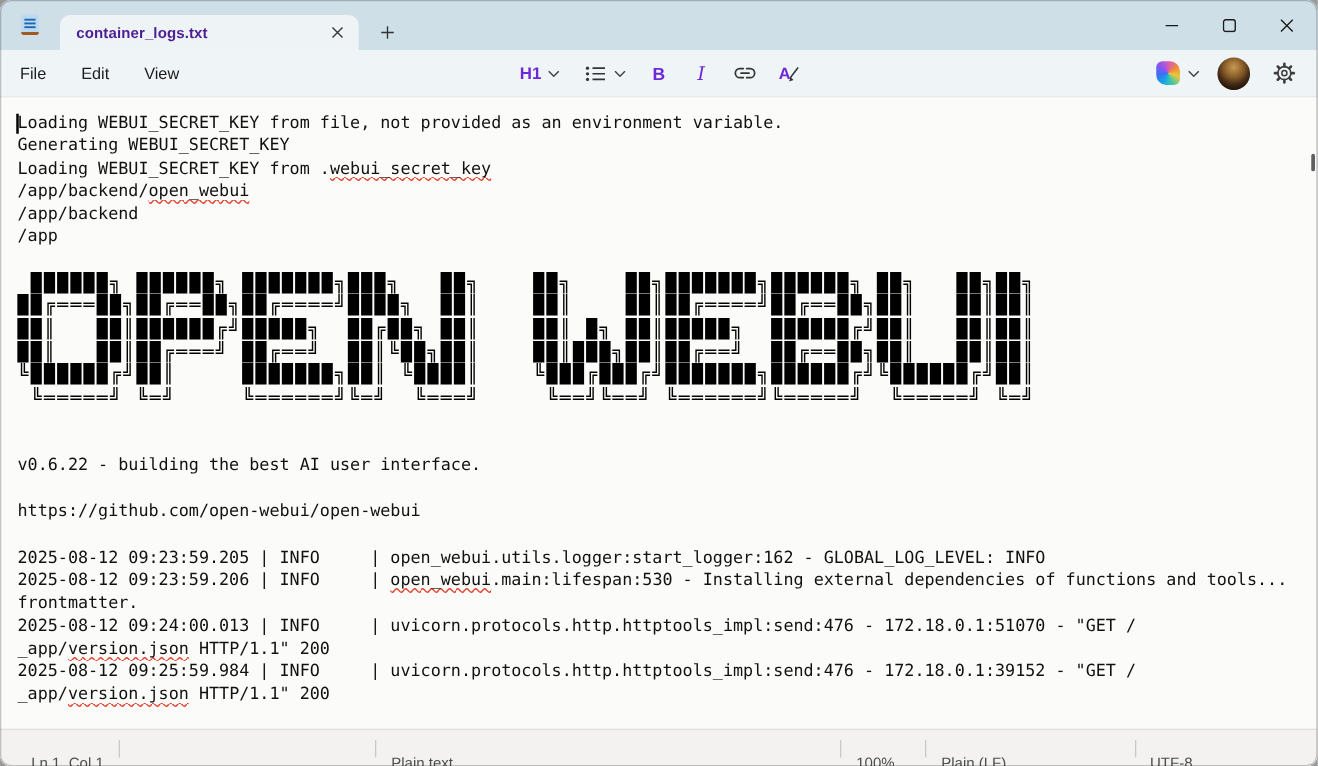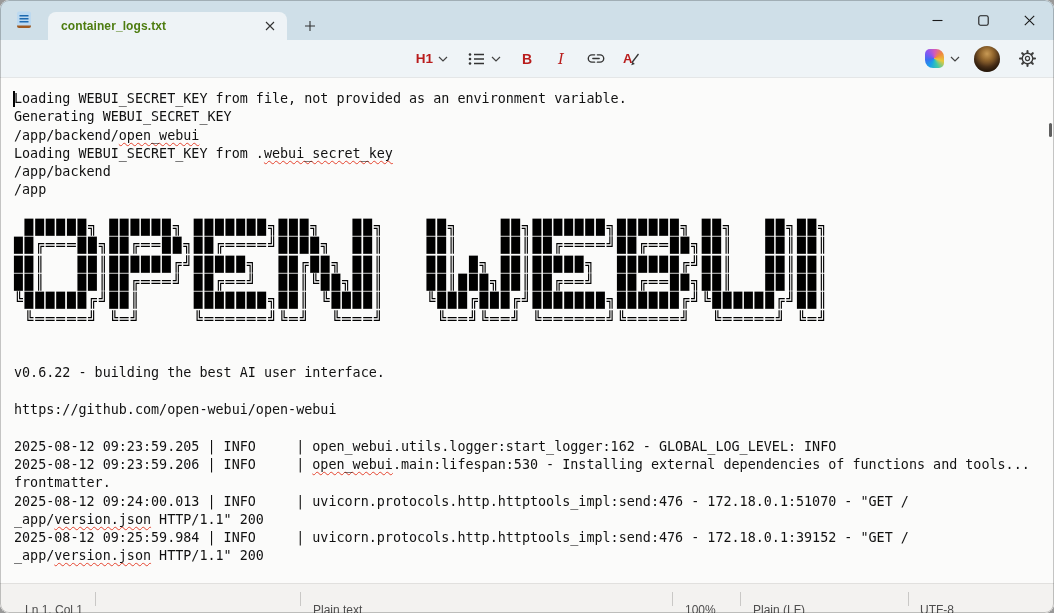--- a/index.html
+++ b/index.html
@@ -10,36 +10,36 @@
     display:flex;flex-direction:column;
   }
   .window::after{content:"";position:absolute;inset:0;border-radius:9px;
     box-shadow:inset 0 0 0 1px rgba(0,0,0,.22);pointer-events:none;z-index:50;}
 
   
   .titlebar{position:relative;height:40px;flex:0 0 40px;background:#cfdfe8;}
   .app-icon{position:absolute;left:14px;top:10px;width:20px;height:20px;}
   .tab{position:absolute;left:48px;top:12px;width:239px;height:28px;background:#eef3f6;
     border-radius:8px 8px 0 0;display:flex;align-items:center;cursor:default;}
-  .tab-label{margin-left:13px;font-size:12px;color:#4d7c0f;font-weight:700;
+  .tab-label{margin-left:13px;font-size:12px;color:#4c1d95;font-weight:700;
     font-family:"Liberation Sans",sans-serif;letter-spacing:.1px;flex:1;}
   .tab-close{width:18px;height:18px;margin-right:8px;border-radius:4px;display:flex;
     align-items:center;justify-content:center;}
   .new-tab{position:absolute;left:296px;top:12px;width:28px;height:28px;border-radius:5px;
     display:flex;align-items:center;justify-content:center;}
   .win-controls{position:absolute;right:2px;top:0;height:40px;display:flex;}
   .win-btn{width:46px;height:40px;display:flex;align-items:center;justify-content:center;}
 
   
   .menubar{position:relative;height:38px;flex:0 0 38px;background:#eff4f7;
     border-bottom:1px solid #e4e6e7;}
   .menus{position:absolute;left:14px;top:0;height:100%;display:flex;gap:24px;align-items:center;}
   .menu-item{font-size:13px;color:#1b1b1b;padding:4px 2px;border-radius:4px;}
   .fmt-tools{position:absolute;left:408px;top:0;height:100%;display:flex;gap:4px;align-items:center;}
-  .fmt-btn{height:30px;display:flex;align-items:center;justify-content:center;border-radius:5px;color:#b91c1c;}
+  .fmt-btn{height:30px;display:flex;align-items:center;justify-content:center;border-radius:5px;color:#6d28d9;}
   .w48{width:48px;}.w30{width:30px;}.w32{width:32px;}
   .h1-label{font-size:13.5px;font-weight:600;margin-right:5px;}
   .bold-label{font-size:14px;font-weight:700;}
   .italic-label{font-family:"DejaVu Serif",serif;font-style:italic;font-size:15px;}
   .right-tools{position:absolute;right:10px;top:0;height:100%;display:flex;gap:10px;align-items:center;}
   .copilot-btn{width:44px;height:30px;display:flex;align-items:center;justify-content:center;gap:6px;border-radius:5px;}
   .copilot-logo{width:19px;height:19px;border-radius:5px 8px 5px 8px;
     background:conic-gradient(from 210deg,#18a2e8,#3b6ff0,#8a55f2,#d85bb5,#f08a3c,#e8c83c,#3ec8a8,#18a2e8);}
   .avatar{width:26px;height:26px;border-radius:50%;
     background:radial-gradient(circle at 50% 30%,#c89a55 0%,#96692f 28%,#5a3a1d 58%,#281507 100%);
@@ -108,20 +108,25 @@
       </div>
       <div class="win-btn">
         <svg width="11" height="11" viewBox="0 0 11 11">
             <path d="M0.8 0.8 L10.2 10.2 M10.2 0.8 L0.8 10.2" stroke="#1a1a1a" stroke-width="1.1" fill="none"></path>
           </svg>
       </div>
     </div>
   </div>
 
   <div class="menubar">
+    <div class="menus">
+      <span class="menu-item">File</span>
+      <span class="menu-item">Edit</span>
+      <span class="menu-item">View</span>
+    </div>
     <div class="fmt-tools">
       <div class="fmt-btn w48">
         <span class="h1-label">H1</span>
         <span>
           <svg width="10" height="6" viewBox="0 0 10 6">
               <path d="M1 1 L5 5 L9 1" stroke="#444" stroke-width="1.2" fill="none"></path>
             </svg>
         </span>
       </div>
       <div class="fmt-btn w48">
@@ -192,22 +197,22 @@
           </svg>
         </span>
       </div>
     </div>
   </div>
 
   <div class="editor">
     <div class="code">
         <div class="ln"><span>Loading WEBUI_SECRET_KEY from file, not provided as an environment variable.</span></div>
         <div class="ln"><span>Generating WEBUI_SECRET_KEY</span></div>
+        <div class="ln"><span>Loading WEBUI_SECRET_KEY from .</span><span class="sq">webui_secret_key</span></div>
         <div class="ln"><span>/app/backend/</span><span class="sq">open_webui</span></div>
-        <div class="ln"><span>Loading WEBUI_SECRET_KEY from .</span><span class="sq">webui_secret_key</span></div>
         <div class="ln"><span>/app/backend</span></div>
         <div class="ln"><span>/app</span></div>
         <div class="ln"></div>
         <div class="ln art"><span> ██████╗ ██████╗ ███████╗███╗   ██╗    ██╗    ██╗███████╗██████╗ ██╗   ██╗██╗</span></div>
         <div class="ln art"><span>██╔═══██╗██╔══██╗██╔════╝████╗  ██║    ██║    ██║██╔════╝██╔══██╗██║   ██║██║</span></div>
         <div class="ln art"><span>██║   ██║██████╔╝█████╗  ██╔██╗ ██║    ██║ █╗ ██║█████╗  ██████╔╝██║   ██║██║</span></div>
         <div class="ln art"><span>██║   ██║██╔═══╝ ██╔══╝  ██║╚██╗██║    ██║███╗██║██╔══╝  ██╔══██╗██║   ██║██║</span></div>
         <div class="ln art"><span>╚██████╔╝██║     ███████╗██║ ╚████║    ╚███╔███╔╝███████╗██████╔╝╚██████╔╝██║</span></div>
         <div class="ln art"><span> ╚═════╝ ╚═╝     ╚══════╝╚═╝  ╚═══╝     ╚══╝╚══╝ ╚══════╝╚═════╝  ╚═════╝ ╚═╝</span></div>
         <div class="ln"></div>

